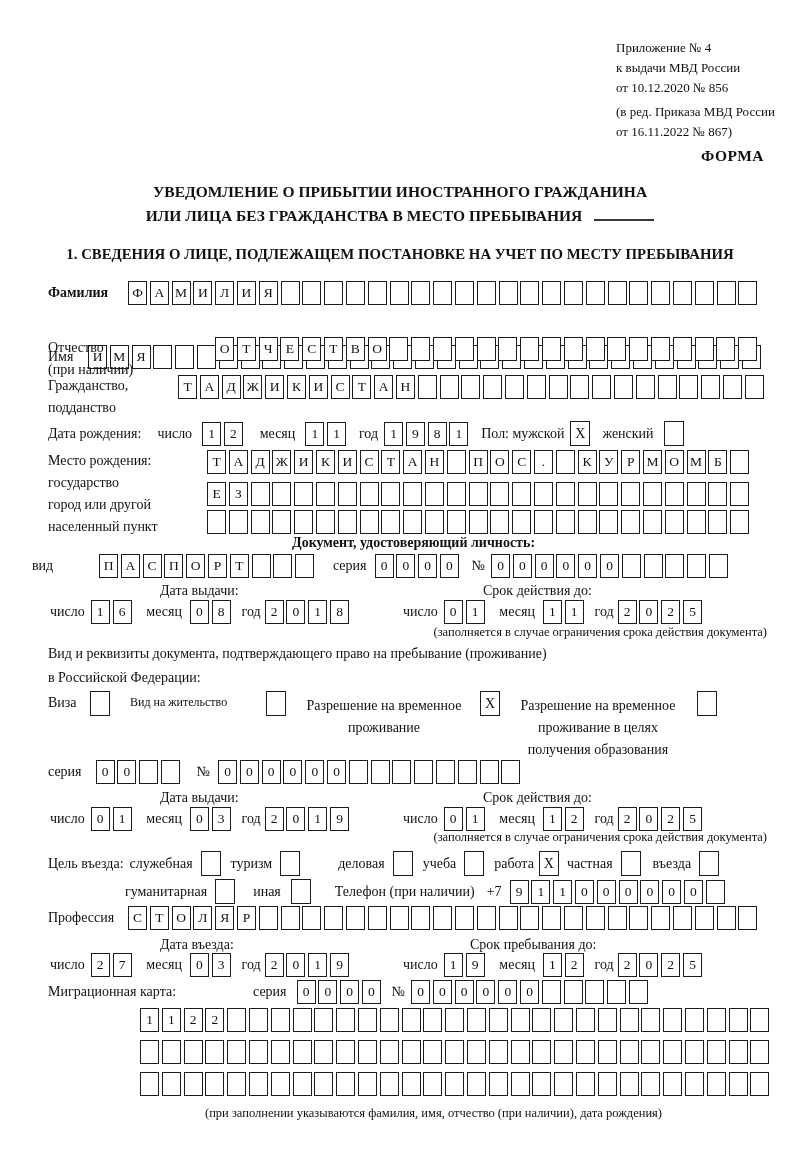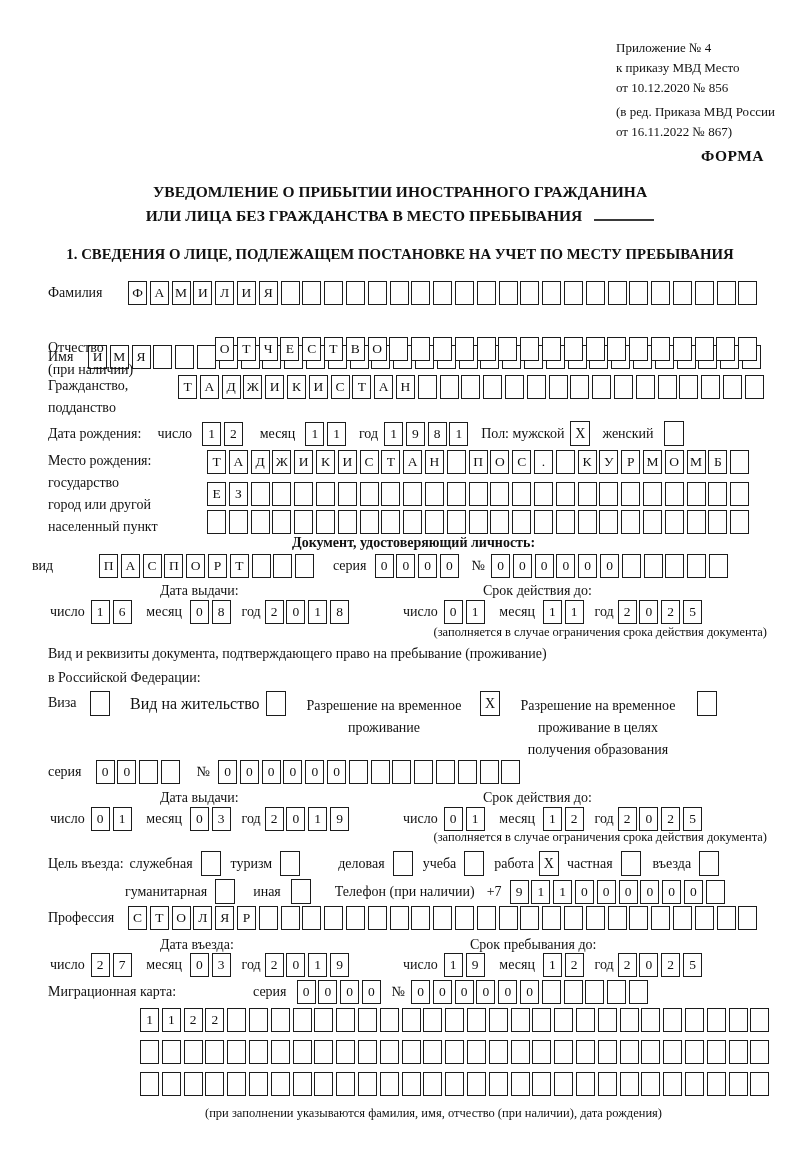--- a/index.html
+++ b/index.html
@@ -43,37 +43,37 @@
   }
   .dates-hdr{font-size:14px;}
 </style>
 </head>
 <body>
 
 <div class="page">
 
   <div class="abs hdr" style="top:38px;left:616px;">
     <div>Приложение № 4</div>
-    <div>к приказу МВД Место</div>
+    <div>к выдачи МВД России</div>
     <div>от 10.12.2020 № 856</div>
     <div style="margin-top:4px;">(в ред. Приказа МВД России</div>
     <div>от 16.11.2022 № 867)</div>
   </div>
 
   <div class="abs b" style="top:147px;right:36px;font-size:15.5px;letter-spacing:.5px;">ФОРМА</div>
 
   <div class="abs center b" style="top:180px;left:0;width:100%;font-size:15.5px;line-height:24px;">
     <div>УВЕДОМЛЕНИЕ О ПРИБЫТИИ ИНОСТРАННОГО ГРАЖДАНИНА</div>
     <div><span>ИЛИ ЛИЦА БЕЗ ГРАЖДАНСТВА В МЕСТО ПРЕБЫВАНИЯ</span><span class="underline-blank"></span></div>
   </div>
 
   <div class="abs center b" style="top:246px;left:0;width:100%;font-size:14.8px;">1. СВЕДЕНИЯ О ЛИЦЕ, ПОДЛЕЖАЩЕМ ПОСТАНОВКЕ НА УЧЕТ ПО МЕСТУ ПРЕБЫВАНИЯ</div>
 
   <div class="row" style="top:281px;left:48px;">
-    <span class="lbl" style="width:80px;">Фамилия</span>
+    <span class="lbl" style="width:80px;font-weight:bold;">Фамилия</span>
     <span class="boxes">
         <span class="cell">Ф</span>
         <span class="cell">А</span>
         <span class="cell">М</span>
         <span class="cell">И</span>
         <span class="cell">Л</span>
         <span class="cell">И</span>
         <span class="cell">Я</span>
         <span class="cell"></span>
         <span class="cell"></span>
@@ -414,21 +414,21 @@
   <div class="abs note" style="top:625px;right:33px;">(заполняется в случае ограничения срока действия документа)</div>
 
   <div class="abs" style="top:646px;left:48px;font-size:14px;">Вид и реквизиты документа, подтверждающего право на пребывание (проживание)</div>
   <div class="abs" style="top:670px;left:48px;font-size:14px;">в Российской Федерации:</div>
 
   <div class="abs" style="top:695px;left:48px;font-size:14px;">Виза</div>
   <div class="abs boxes" style="top:691px;left:90px;">
       <span class="cb"></span>
     </div>
 
-  <div class="abs" style="top:695px;left:130px;font-size:16px;">Вид на жительство</div>
+  <div class="abs" style="top:695px;left:130px;font-size:12px;">Вид на жительство</div>
   <div class="abs boxes" style="top:691px;left:266px;">
       <span class="cb"></span>
     </div>
 
   <div class="abs center" style="top:695px;left:300px;width:168px;font-size:14px;line-height:22px;">
     <div>Разрешение на временное</div>
     <div>проживание</div>
   </div>
   <div class="abs boxes" style="top:691px;left:480px;">
       <span class="cb">X</span>

